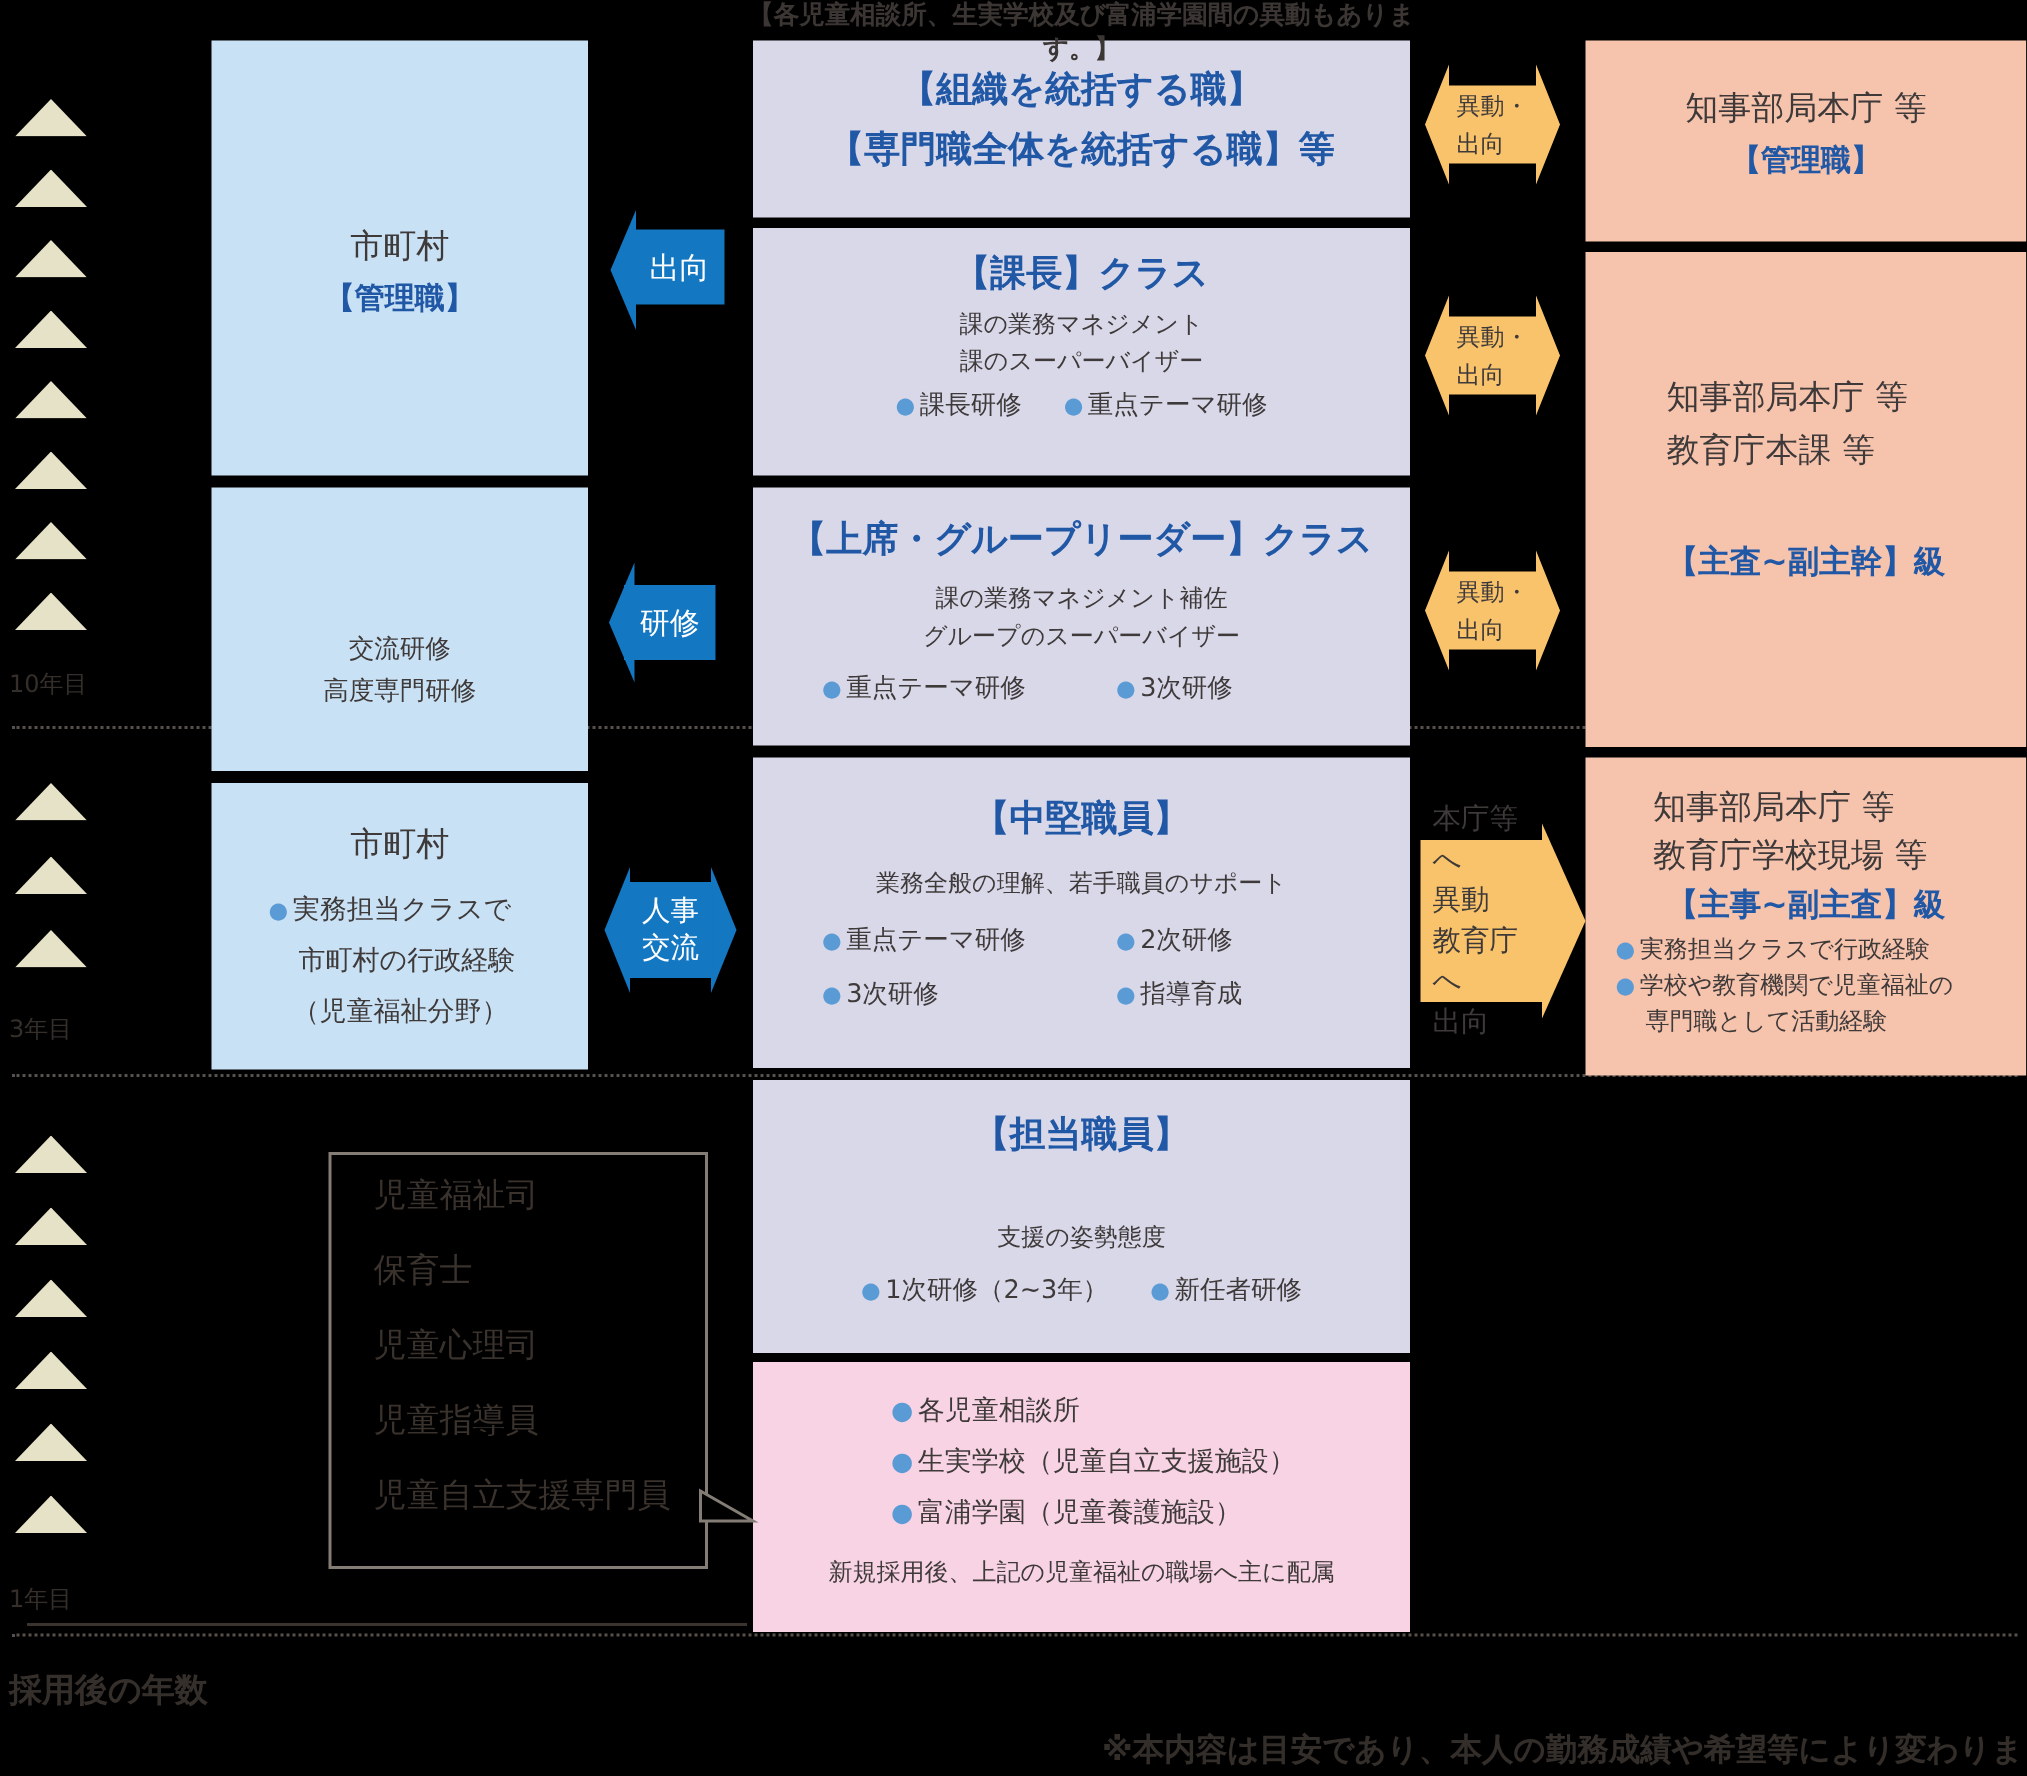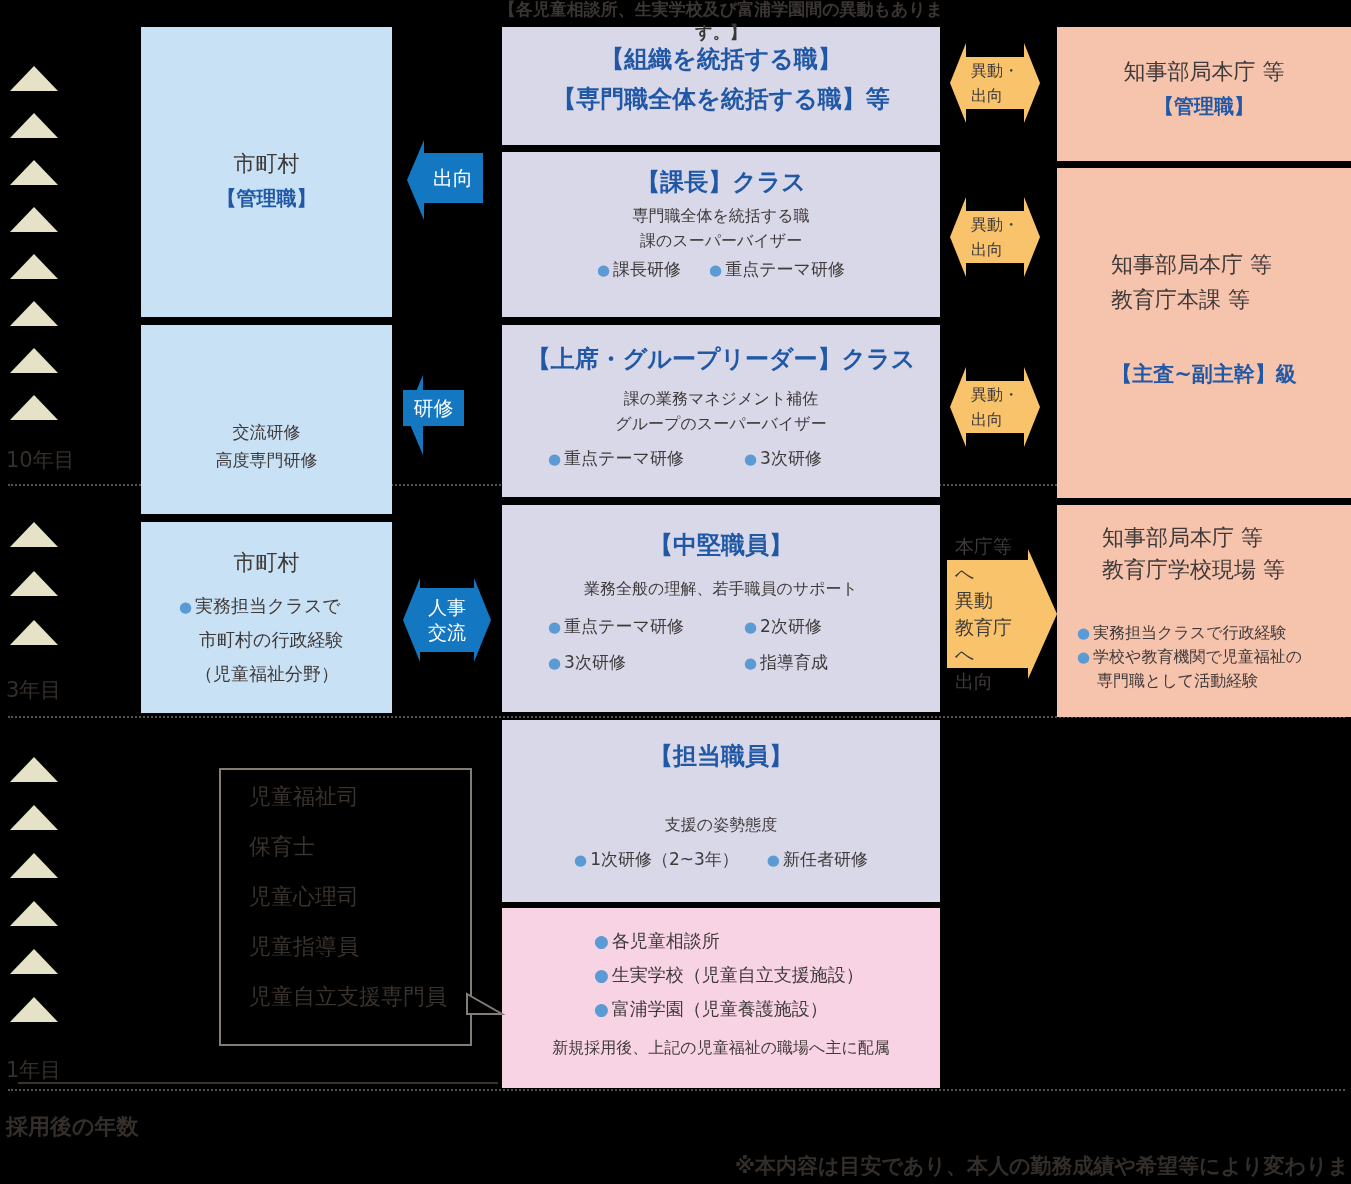--- a/index.html
+++ b/index.html
@@ -24,21 +24,21 @@
   .bullet{display:inline-flex;align-items:baseline;font-size:17px;color:#3f3a3a;white-space:nowrap;}
   .bdot{color:#5b9bd5;font-size:15px;margin-right:3px;}
   
   .a-body-blue{position:absolute;background:#1377c2;color:#fff;display:flex;align-items:center;justify-content:center;z-index:3;}
   .a-body-or{position:absolute;background:#f9c36b;color:#3f3a3a;display:flex;align-items:center;justify-content:center;z-index:3;}
   .tri{position:absolute;width:0;height:0;z-index:3;}
   
   .chev{width:48px;height:25px;background:#e6e2c7;clip-path:polygon(50% 0%,100% 100%,0% 100%);}
   .chev-group{position:absolute;left:10px;display:flex;flex-direction:column;z-index:1;}
   .dotline{position:absolute;left:8px;width:1337px;height:0;border-top:2px dotted #56514c;z-index:0;}
-  .yearlabel{position:absolute;left:6px;color:#352f2b;font-size:21px;z-index:3;}
+  .yearlabel{position:absolute;left:6px;color:#352f2b;font-size:16px;z-index:3;}
   .darktext{color:#3b3633;}
   
   #jobbox{position:absolute;left:219px;top:768px;width:249px;height:274px;border:2px solid #837d76;z-index:2;}
   .jobitem{position:absolute;left:28px;font-size:22px;color:#3a322c;white-space:nowrap;}
 </style>
 </head>
 <body>
 
 <div id="canvas">
 
@@ -98,21 +98,21 @@
     <div class="abs txt" style="left:54px;top:140px;font-size:18px">（児童福祉分野）</div>
   </div>
 
   <div class="cbox" style="top:27px;height:118px">
     <div class="ctr t-blue title24" style="top:16px">【組織を統括する職】</div>
     <div class="ctr t-blue title24" style="top:56px">【専門職全体を統括する職】等</div>
   </div>
 
   <div class="cbox" style="top:152px;height:165px">
     <div class="ctr t-blue title24" style="top:14px">【課長】クラス</div>
-    <div class="ctr txt body16" style="top:54px">専門職全体を統括する職</div>
+    <div class="ctr txt body16" style="top:54px">課の業務マネジメント</div>
     <div class="ctr txt body16" style="top:79px">課のスーパーバイザー</div>
     <div class="brow" style="top:106px">
       <span class="bullet">
           <span class="bdot">●</span>
           <span>課長研修</span>
         </span>
       <span class="bullet">
           <span class="bdot">●</span>
           <span>重点テーマ研修</span>
         </span>
@@ -198,38 +198,39 @@
 
   <div class="rbox" style="top:168px;height:330px">
     <div class="abs txt title22" style="left:54px;top:82px">知事部局本庁 等</div>
     <div class="abs txt title22" style="left:54px;top:117px">教育庁本課 等</div>
     <div class="ctr t-blue grade" style="top:192px">【主査~副主幹】級</div>
   </div>
 
   <div class="rbox" style="top:505px;height:212px">
     <div class="abs txt title22" style="left:45px;top:18px">知事部局本庁 等</div>
     <div class="abs txt title22" style="left:45px;top:50px">教育庁学校現場 等</div>
+    <div class="ctr t-blue grade" style="top:84px">【主事~副主査】級</div>
     <div class="abs bullet" style="left:20px;top:118px;font-size:16px">
         <span class="bdot">●</span>
         <span>実務担当クラスで行政経験</span>
       </div>
     <div class="abs bullet" style="left:20px;top:142px;font-size:16px">
         <span class="bdot">●</span>
         <span>学校や教育機関で児童福祉の</span>
       </div>
     <div class="abs txt" style="left:40px;top:166px;font-size:16px">専門職として活動経験</div>
   </div>
 
   <div>
     <div class="tri" style="left:407px;top:140px;border-top:40px solid transparent;border-bottom:40px solid transparent;border-right:17px solid #1377c2"></div>
     <div class="a-body-blue" style="left:423px;top:153px;width:60px;height:50px;font-size:20px">出向</div>
   </div>
   <div>
     <div class="tri" style="left:406px;top:375px;border-top:40px solid transparent;border-bottom:40px solid transparent;border-right:17px solid #1377c2"></div>
-    <div class="a-body-blue" style="left:403px;top:390px;width:61px;height:36px;font-size:20px">研修</div>
+    <div class="a-body-blue" style="left:416px;top:390px;width:61px;height:50px;font-size:20px">研修</div>
   </div>
   <div>
     <div class="tri" style="left:403px;top:578px;border-top:42px solid transparent;border-bottom:42px solid transparent;border-right:17px solid #1377c2"></div>
     <div class="tri" style="left:474px;top:578px;border-top:42px solid transparent;border-bottom:42px solid transparent;border-left:17px solid #1377c2"></div>
     <div class="a-body-blue" style="left:419px;top:588px;width:56px;height:64px;flex-direction:column;font-size:19px;line-height:25px">
       <span>人事</span>
       <span>交流</span>
     </div>
   </div>
 

